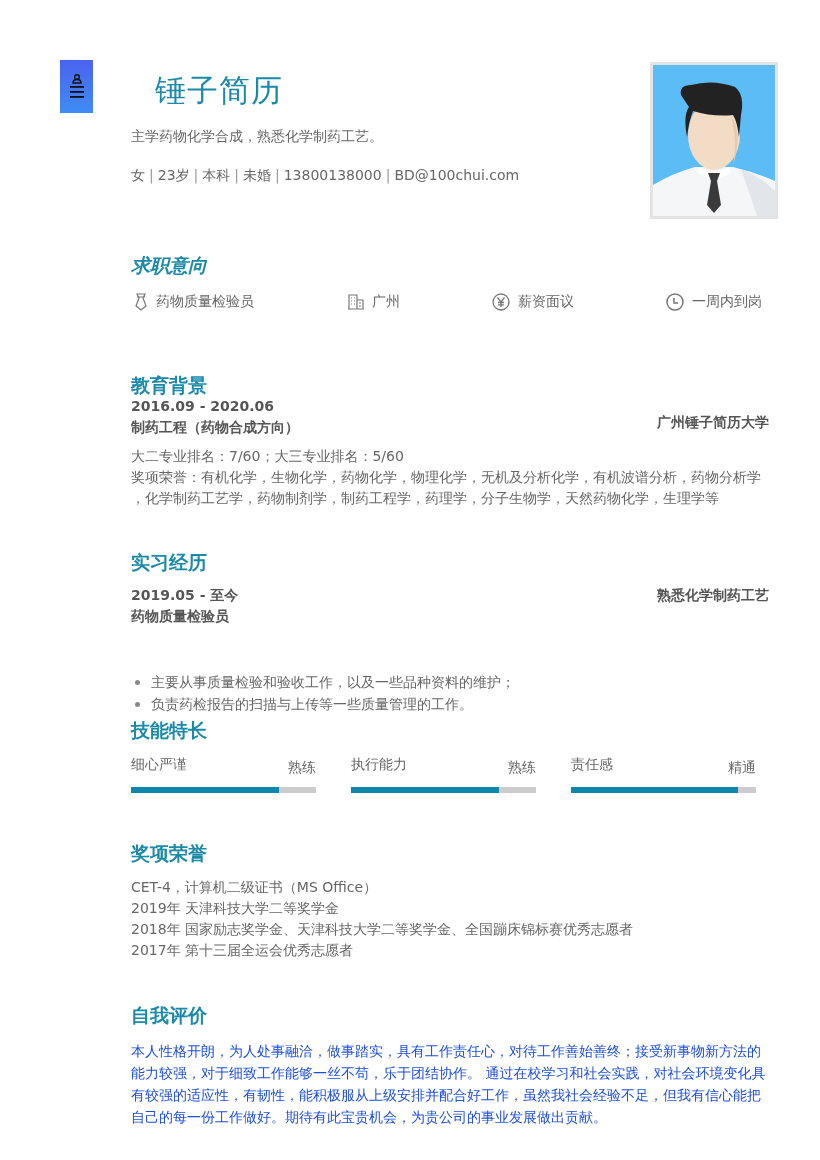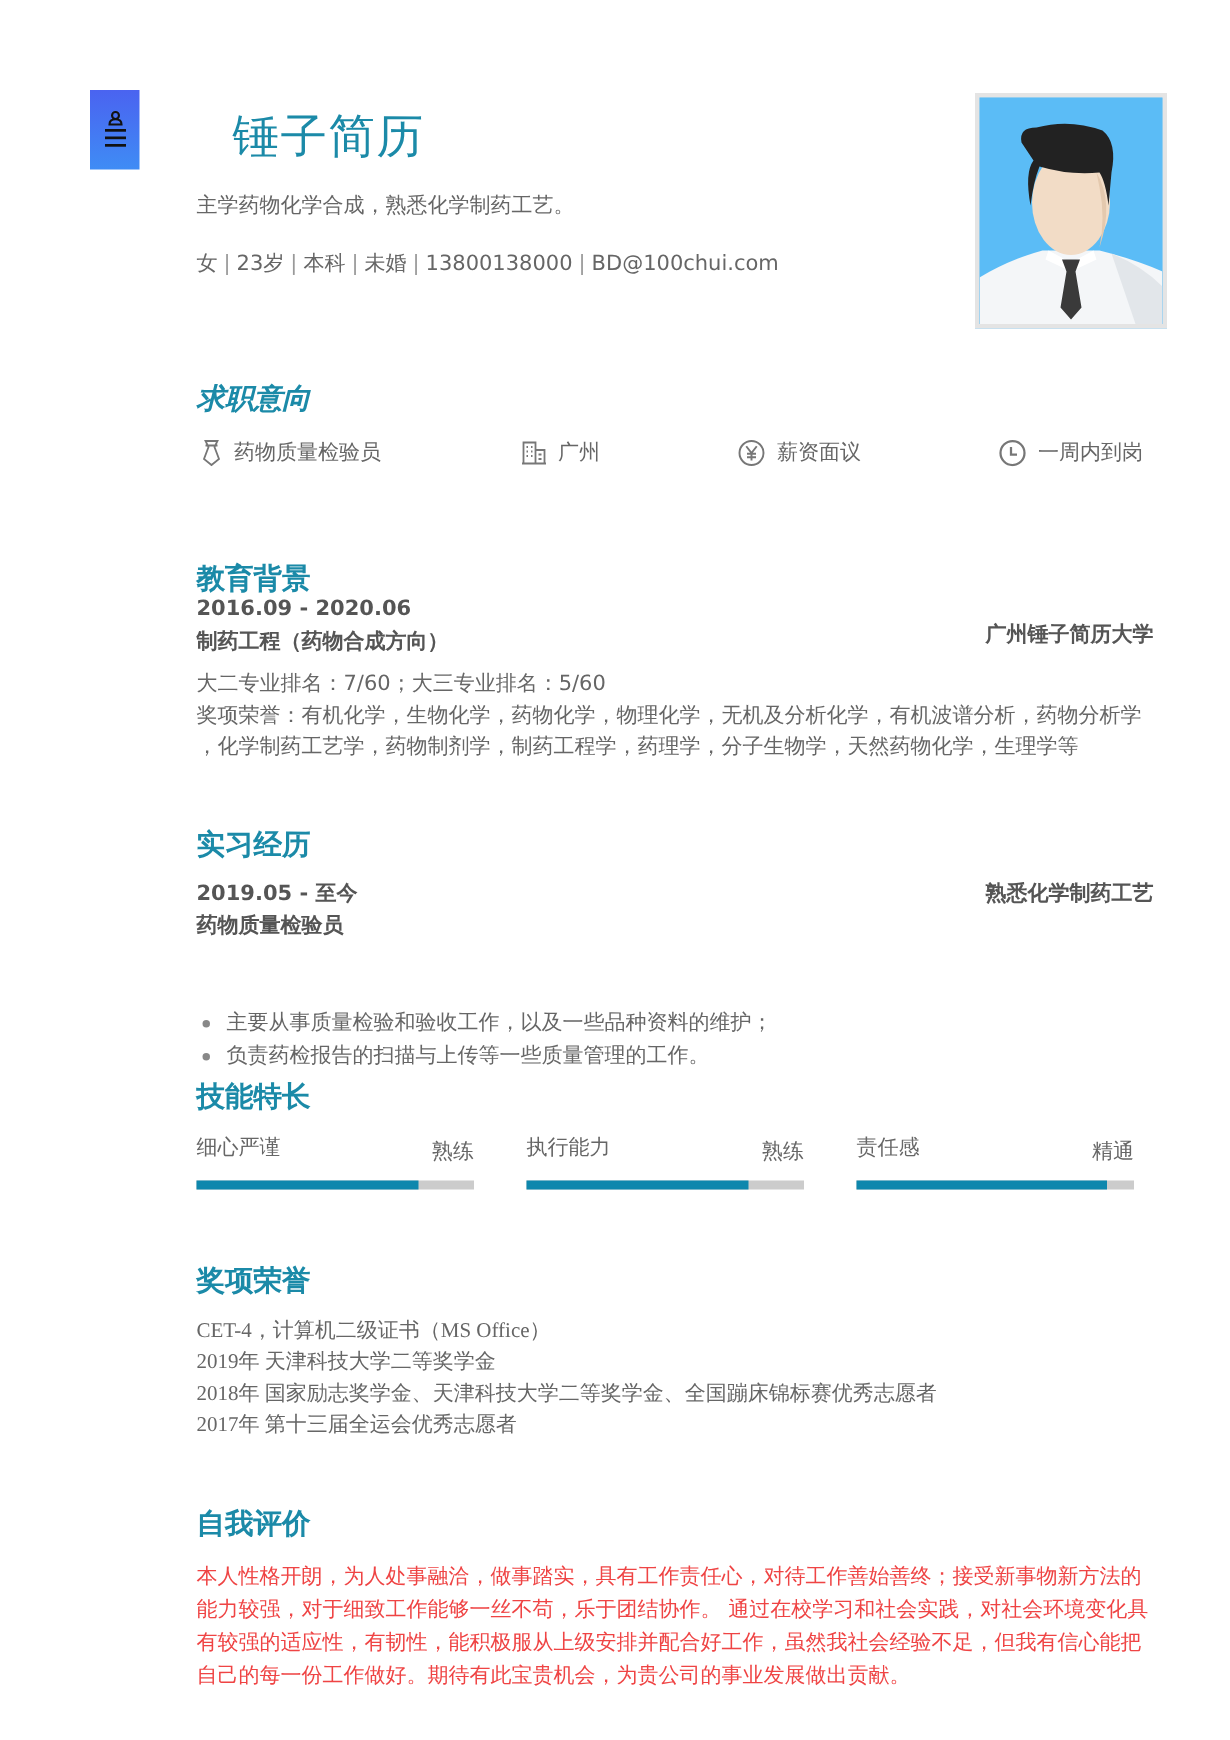--- a/index.html
+++ b/index.html
@@ -26,22 +26,22 @@
   .bullet-list { position: absolute; left: 131px; top: 634px; font-size: 14px; color: #666; line-height: 22px; list-style: none; margin-top: 37px; }
   .bullet-list li { position: relative; padding-left: 20px; }
   .bullet-list li::before { content: ""; position: absolute; left: 4px; top: 9px; width: 5px; height: 5px; border-radius: 50%; background: #888; }
 
   .skill { position: absolute; top: 756px; width: 185px; }
   .skill .lbl { position: absolute; left: 0; top: 0; font-size: 14px; color: #666; }
   .skill .lvl { position: absolute; right: 0; top: 3px; font-size: 14px; color: #666; }
   .skill .bar { position: absolute; left: 0; top: 31px; width: 185px; height: 6px; background: #cccccc; }
   .skill .fill { height: 100%; background: #0e87ad; }
 
-  .awards { position: absolute; left: 131px; top: 877px; font-size: 14px; color: #666; line-height: 21px; font-family: Liberation Serif, serif; }
-  .self { position: absolute; left: 131px; top: 1040px; width: 640px; font-size: 14px; color: #ef4444; line-height: 22px; }
+  .awards { position: absolute; left: 131px; top: 877px; font-size: 14px; color: #666; line-height: 21px; }
+  .self { position: absolute; left: 131px; top: 1040px; width: 640px; font-size: 14px; color: #1d4ed8; line-height: 22px; }
 </style>
 </head>
 <body>
 
 <div class="badge">
   <svg width="16" height="28" viewBox="0 0 16 28">
     <circle cx="8" cy="4" r="2.3" fill="none" stroke="#111" stroke-width="1.4"></circle>
     <path d="M4 10 Q4 6.5 8 6.5 Q12 6.5 12 10 Z" fill="none" stroke="#111" stroke-width="1.4"></path>
     <rect x="1" y="13" width="14" height="1.8" fill="#111"></rect>
     <rect x="1" y="18" width="14" height="1.8" fill="#111"></rect>

